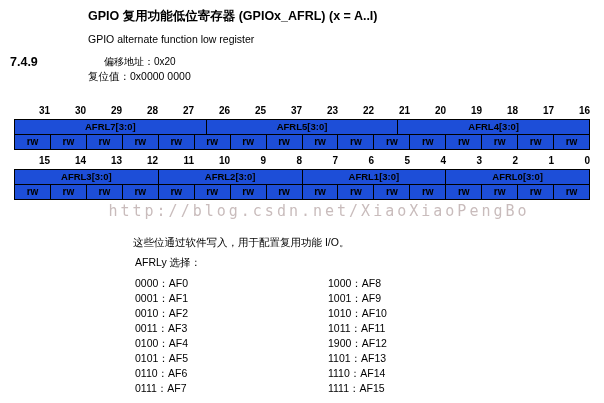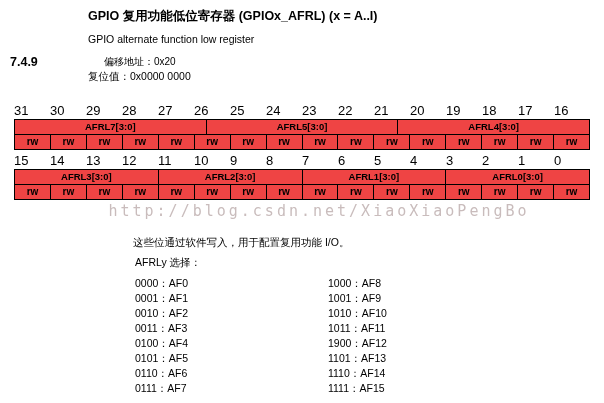--- a/index.html
+++ b/index.html
@@ -13,22 +13,22 @@
   .abs { position:absolute; }
 
   .sec-num  { left:10px; top:8px;  font-size:12.5px; font-weight:bold;margin-top:47px; }
   .title    { left:88px; top:8px;  font-size:12.5px; font-weight:bold; white-space:nowrap; }
   .subtitle { left:88px; top:33px; font-size:10.5px; }
   .meta-offset { left:104px; top:55px; font-size:10px; }
   .meta-reset  { left:88px; top:70px; font-size:10.5px; }
 
   .register { left:14px; top:104px; width:576px; }
   .bits-row { display:flex; height:13px; margin-bottom:2px; }
-  .bit-label { width:36px; text-align:left; font-size:13px; font-weight:normal; line-height:13px; }
-  .reg-table { width:576px; border:1px solid #000; margin-bottom:4px; background:#ef4444; }
+  .bit-label { width:36px; text-align:right; font-size:10px; font-weight:bold; line-height:13px; }
+  .reg-table { width:576px; border:1px solid #000; margin-bottom:4px; background:#1d4ed8; }
   .field-row { display:flex; height:15px; border-bottom:1px solid #000; }
   .field-cell { flex:1; text-align:center; font-size:9.5px; font-weight:bold; line-height:14px; border-right:1px solid #000; }
   .field-cell:last-child { border-right:none; }
   .access-row { display:flex; height:14px; }
   .access-cell { flex:1; text-align:center; font-size:10px; font-weight:bold; line-height:14px; border-right:1px solid #000; }
   .access-cell:last-child { border-right:none; }
 
   .watermark {
     left:0; top:202px; width:604px; text-align:center;
     font-family:"DejaVu Sans Mono",monospace;
@@ -57,21 +57,21 @@
 
   <div class="abs register">
       <div class="bits-row">
         <span class="bit-label">31</span>
         <span class="bit-label">30</span>
         <span class="bit-label">29</span>
         <span class="bit-label">28</span>
         <span class="bit-label">27</span>
         <span class="bit-label">26</span>
         <span class="bit-label">25</span>
-        <span class="bit-label">24</span>
+        <span class="bit-label">37</span>
         <span class="bit-label">23</span>
         <span class="bit-label">22</span>
         <span class="bit-label">21</span>
         <span class="bit-label">20</span>
         <span class="bit-label">19</span>
         <span class="bit-label">18</span>
         <span class="bit-label">17</span>
         <span class="bit-label">16</span>
       </div>
       <div class="reg-table">

